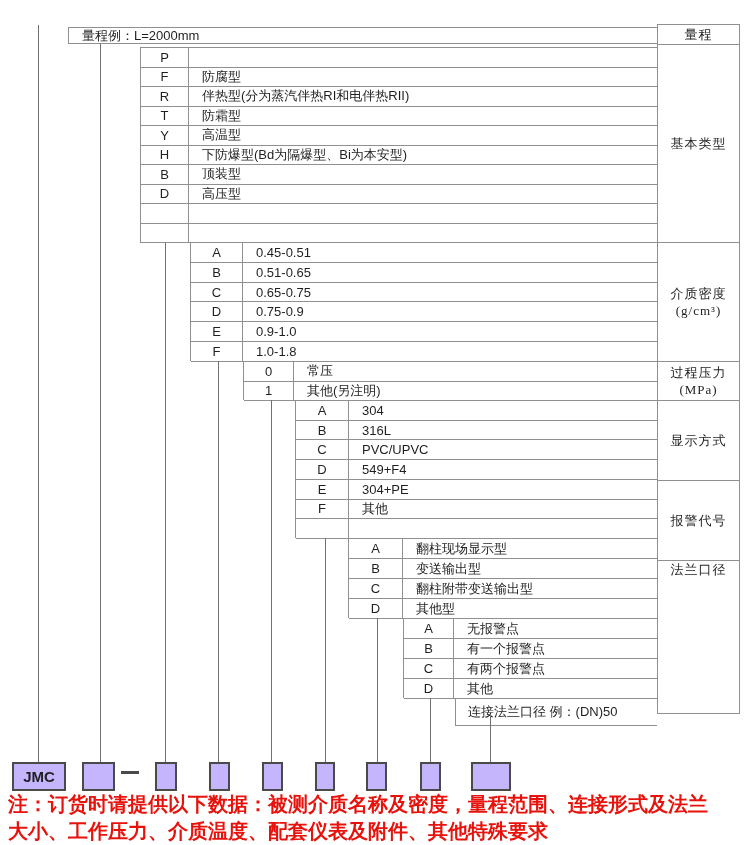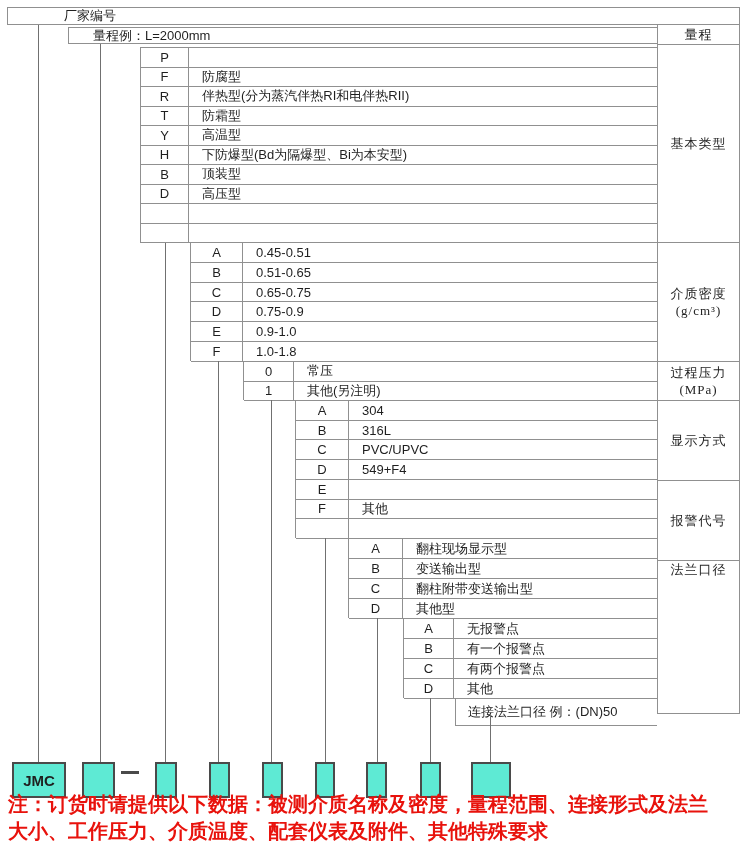--- a/index.html
+++ b/index.html
@@ -8,21 +8,21 @@
     font-family:"Liberation Sans","DejaVu Sans",sans-serif;
     color:#1f1f1f;font-size:13px;overflow:hidden;
   }
   .box{position:absolute;box-sizing:border-box;}
   .stem{position:absolute;background:#707070;width:1px;}
 
   
   #factory-box{left:7px;top:7px;width:733px;height:18px;border:1px solid #909090;
     display:flex;align-items:center;padding-left:56px;}
   #range-box{left:68px;top:27px;width:589px;height:17px;border:1px solid #909090;border-right:none;
-    display:flex;align-items:center;padding-left:24px;}
+    display:flex;align-items:center;padding-left:13px;}
 
   
   .sel-table{position:absolute;box-sizing:border-box;border-left:1px solid #909090;border-top:1px solid #909090;background:transparent;}
   .sel-row{display:flex;box-sizing:border-box;border-bottom:1px solid #909090;align-items:stretch;}
   .code-cell{box-sizing:border-box;border-right:1px solid #909090;display:flex;align-items:center;justify-content:center;}
   .desc-cell{flex:1;display:flex;align-items:center;padding-left:13px;white-space:nowrap;overflow:hidden;}
 
   #tbl-basic   {left:140px;top:47px;width:517px;height:196px;}
   #tbl-basic   .sel-row{height:19.5px;} #tbl-basic .code-cell{width:48px;}
   #tbl-density {left:190px;top:242px;width:467px;height:119px;}
@@ -42,40 +42,37 @@
   #label-col{left:657px;top:24px;width:83px;height:690px;border:1px solid #909090;
     font-family:"Liberation Serif","DejaVu Serif",serif;}
   .label-cell{box-sizing:border-box;border-bottom:1px solid #909090;display:flex;flex-direction:column;
     align-items:center;justify-content:center;letter-spacing:1px;line-height:17px;}
   .label-cell:last-child{border-bottom:none;}
   #lab-range{height:20px;} #lab-basic{height:198px;} #lab-density{height:119px;}
   #lab-pressure{height:39px;} #lab-material{height:138px;} #lab-display{height:80px;}
   #lab-alarm{height:80px;} #lab-flange{height:16px;}
 
   
-  .code-box{position:absolute;top:762px;height:36px;border:2px solid #4a4a4a;box-sizing:border-box;
-    background:#5eead4;display:flex;align-items:center;justify-content:center;}
+  .code-box{position:absolute;top:762px;height:29px;border:2px solid #4a4a4a;box-sizing:border-box;
+    background:#c4b5fd;display:flex;align-items:center;justify-content:center;}
   #jmc-box{left:12px;width:54px;font-weight:bold;font-size:15px;}
   #bb2{left:82px;width:33px;} #bb3{left:155px;width:22px;} #bb4{left:209px;width:21px;}
   #bb5{left:262px;width:21px;} #bb6{left:315px;width:20px;} #bb7{left:366px;width:21px;}
   #bb8{left:420px;width:21px;} #bb9{left:471px;width:40px;}
   #dash{position:absolute;left:121px;top:771px;width:18px;height:2.5px;background:#4a4a4a;}
 
   
   #note{position:absolute;left:8px;top:791px;width:740px;color:#e8120c;font-weight:bold;
     font-size:20px;line-height:27px;white-space:nowrap;}
 </style>
 </head>
 <body>
 
 <div id="stage">
 
-  <div class="box" id="factory-box">
-    <span>厂家编号</span>
-  </div>
   <div class="box" id="range-box">
     <span>量程例：L=2000mm</span>
   </div>
 
   <div class="sel-table" id="tbl-basic">
     <div class="sel-row">
         <div class="code-cell">P</div>
       </div>
     <div class="sel-row">
         <div class="code-cell">F</div>
@@ -165,20 +162,21 @@
     <div class="sel-row">
         <div class="code-cell">C</div>
         <div class="desc-cell">PVC/UPVC</div>
       </div>
     <div class="sel-row">
         <div class="code-cell">D</div>
         <div class="desc-cell">549+F4</div>
       </div>
     <div class="sel-row">
         <div class="code-cell">E</div>
+        <div class="desc-cell">304+PE</div>
       </div>
     <div class="sel-row">
         <div class="code-cell">F</div>
         <div class="desc-cell">其他</div>
       </div>
     <div class="sel-row">
         <div class="code-cell"></div>
         <div class="desc-cell"></div>
       </div>
   </div>

